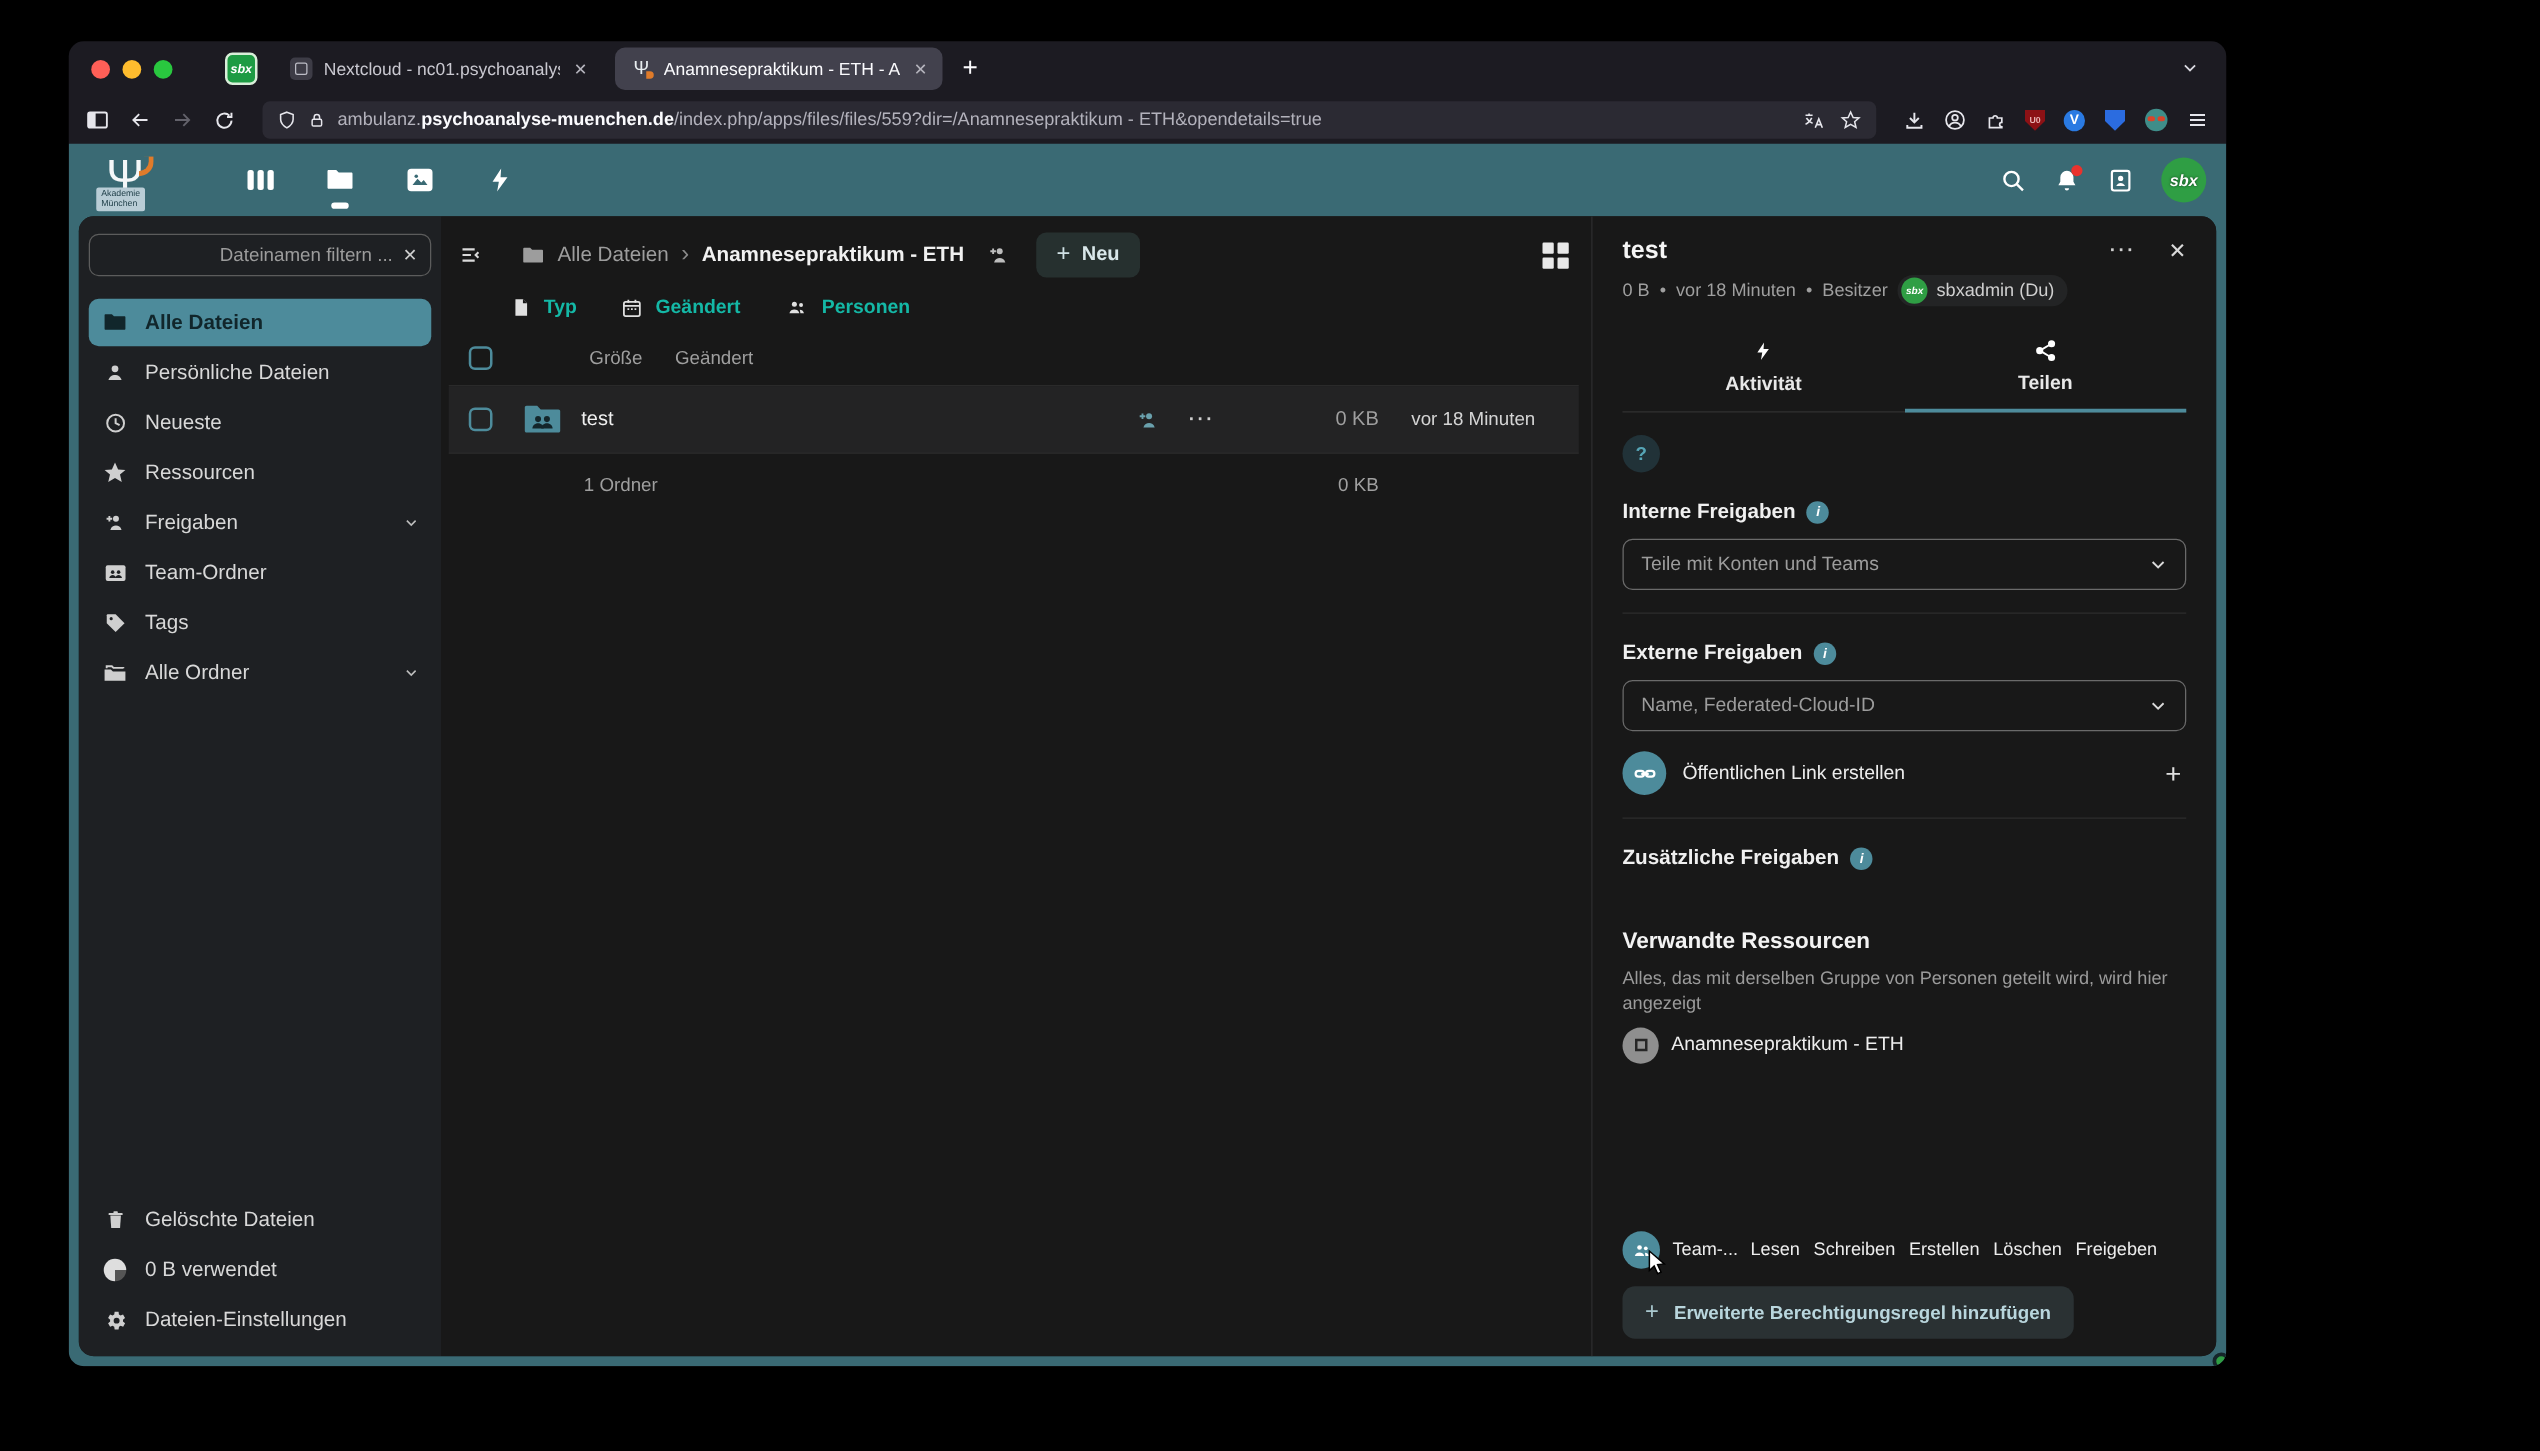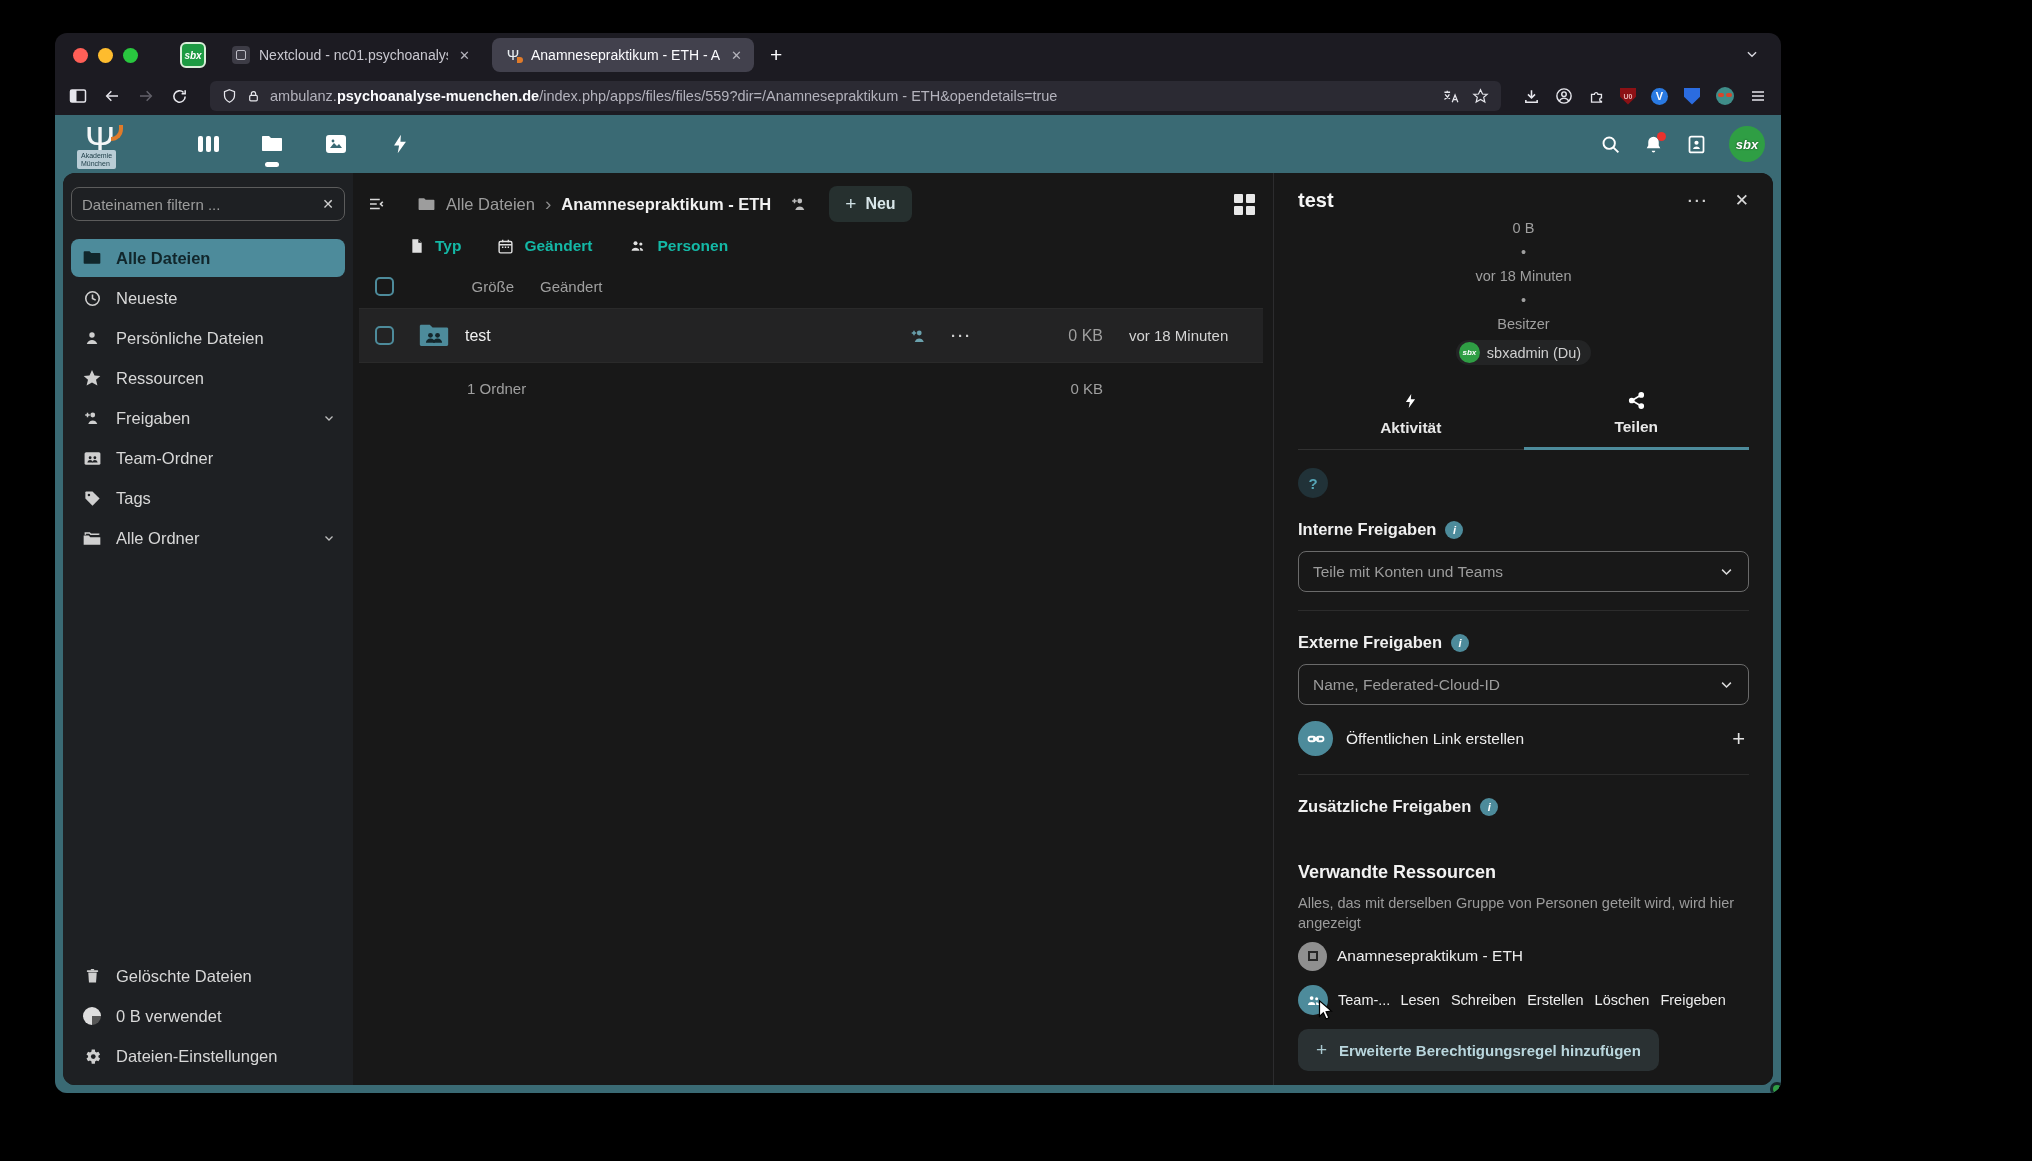--- a/index.html
+++ b/index.html
@@ -77,21 +77,21 @@
                background:#2f9e44; border:3px solid #15252a; }
 
   
   .content { position:absolute; left:8px; right:8px; top:58px; bottom:8px; background:#181818;
              border-radius:12px; display:flex; overflow:hidden; }
 
   
   .side { width:290px; background:#1e2023; padding:14px 8px 10px; display:flex; flex-direction:column; flex:none; }
   .filterbox { height:34px; border:1px solid #5c5c5c; border-radius:8px; display:flex; align-items:center;
                padding:0 10px; gap:8px; }
-  .filterbox input { flex:1; background:transparent; border:none; outline:none; color:#e5e5e5; font-size:15px; min-width:0;}
+  .filterbox input { flex:1; background:transparent; border:none; outline:none; color:#e5e5e5; font-size:15px; min-width:0;text-align:right;}
   .filterbox input::placeholder { color:#9c9c9c; }
   .filter-x { color:#cfcfcf; font-size:14px; }
   .side-list { margin-top:18px; display:flex; flex-direction:column; gap:2px; }
   .side-item { height:38px; border-radius:8px; display:flex; align-items:center; gap:13px; padding:0 10px;
                color:#d8d8d8; font-size:16.5px; }
   .side-item .ic { width:22px; display:flex; justify-content:center; color:#cfcfcf; flex:none; }
   .side-item.active { background:#4d8b9b; color:#11262b; font-weight:bold; }
   .side-item.active .ic { color:#11262b; }
   .side-item .chev { margin-left:auto; color:#bdbdbd; }
   .side-foot { margin-top:auto; display:flex; flex-direction:column; gap:2px; }
@@ -136,21 +136,21 @@
   .summary { height:50px; display:flex; align-items:center; color:#9f9f9f; font-size:15px; }
   .summary .cell-name { padding-left:58px; }
 
   
   .details { width:500px; flex:none; border-left:1px solid #2c2c2e; background:#181818;
              padding:16px 24px 14px; display:flex; flex-direction:column; position:relative; }
   .d-head { display:flex; align-items:center; }
   .d-title { font-size:20px; font-weight:bold; color:#f5f5f5; }
   .d-head-actions { margin-left:auto; display:flex; align-items:center; gap:26px; color:#d9d9d9; }
   .d-close { font-size:17px; }
-  .d-meta { margin-top:8px; display:flex; align-items:center; gap:8px; font-size:14.5px; color:#9f9f9f; white-space:nowrap;flex-direction:column; }
+  .d-meta { margin-top:8px; display:flex; align-items:center; gap:8px; font-size:14.5px; color:#9f9f9f; white-space:nowrap; }
   .owner-chip { display:flex; align-items:center; gap:7px; background:#232425; border-radius:999px;
                 padding:2px 10px 2px 3px; color:#cfcfcf; }
   .chip-avatar { width:21px; height:21px; border-radius:50%; background:#2f9e44; color:#fff; font-size:8px;
                  font-style:italic; font-weight:bold; display:flex; align-items:center; justify-content:center; }
   .d-tabs { margin-top:16px; display:flex; border-bottom:1px solid #313131; }
   .d-tab { flex:1; display:flex; flex-direction:column; align-items:center; gap:8px; padding:10px 0 12px;
            color:#e8e8e8; font-size:15.5px; font-weight:bold; position:relative; }
   .d-tab.active::after { content:""; position:absolute; left:0; right:0; bottom:-1px; height:3px; background:#4d8b9b; }
   .help-btn { margin-top:18px; width:30px; height:30px; border-radius:50%; background:#213238;
               color:#56a5b6; font-size:15px; font-weight:bold; display:flex; align-items:center; justify-content:center; }
@@ -393,35 +393,35 @@
           <div class="side-item active">
             <span class="ic">
                 <svg width="20" height="20" viewBox="0 0 24 24" fill="currentColor">
                   <path d="M2 5c0-.6.4-1 1-1h6l2 2h10c.6 0 1 .4 1 1v11c0 .6-.4 1-1 1H3c-.6 0-1-.4-1-1V5z"></path>
                 </svg>
               </span>
             <span>Alle Dateien</span>
           </div>
           <div class="side-item">
             <span class="ic">
+                <svg width="18" height="18" viewBox="0 0 24 24" fill="currentColor">
+                  <circle cx="12" cy="8" r="3.6"></circle>
+                  <path d="M5 20c1.2-4 4-5.4 7-5.4s5.8 1.4 7 5.4z"></path>
+                </svg>
+              </span>
+            <span>Persönliche Dateien</span>
+          </div>
+          <div class="side-item">
+            <span class="ic">
                 <svg width="19" height="19" viewBox="0 0 24 24" fill="none" stroke="currentColor" stroke-width="2">
                   <circle cx="12" cy="12" r="8.5"></circle>
                   <polyline points="12 7 12 12 16 14"></polyline>
                 </svg>
               </span>
             <span>Neueste</span>
-          </div>
-          <div class="side-item">
-            <span class="ic">
-                <svg width="18" height="18" viewBox="0 0 24 24" fill="currentColor">
-                  <circle cx="12" cy="8" r="3.6"></circle>
-                  <path d="M5 20c1.2-4 4-5.4 7-5.4s5.8 1.4 7 5.4z"></path>
-                </svg>
-              </span>
-            <span>Persönliche Dateien</span>
           </div>
           <div class="side-item">
             <span class="ic">
                 <svg width="20" height="20" viewBox="0 0 24 24" fill="currentColor">
                   <polygon points="12 2.5 15 9 22 9.5 16.8 14 18.5 21 12 17.3 5.5 21 7.2 14 2 9.5 9 9"></polygon>
                 </svg>
               </span>
             <span>Ressourcen</span>
           </div>
           <div class="side-item">

